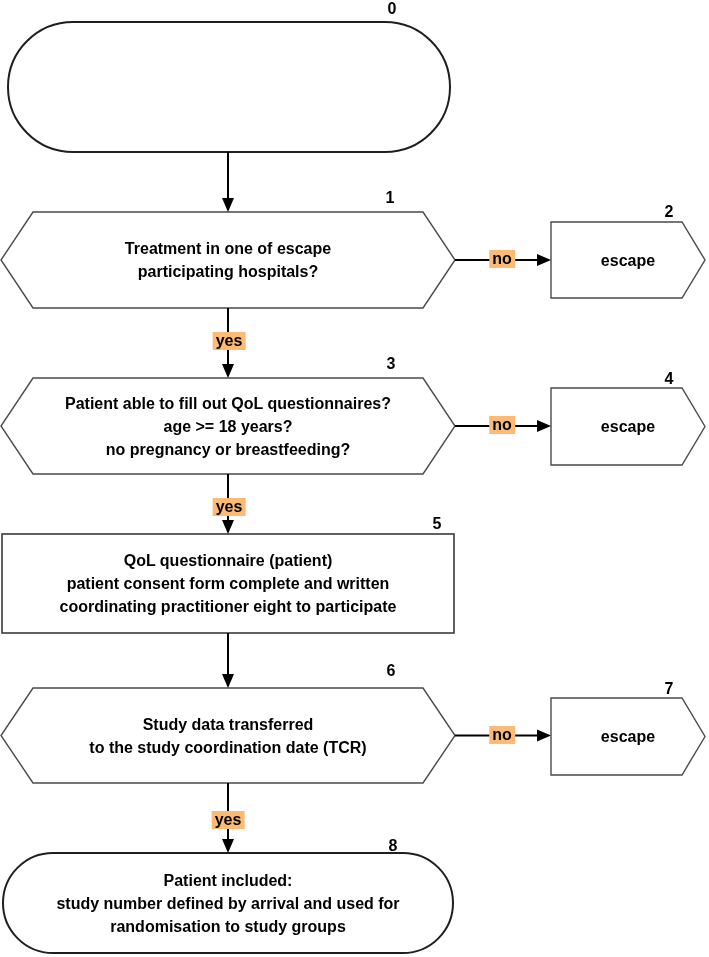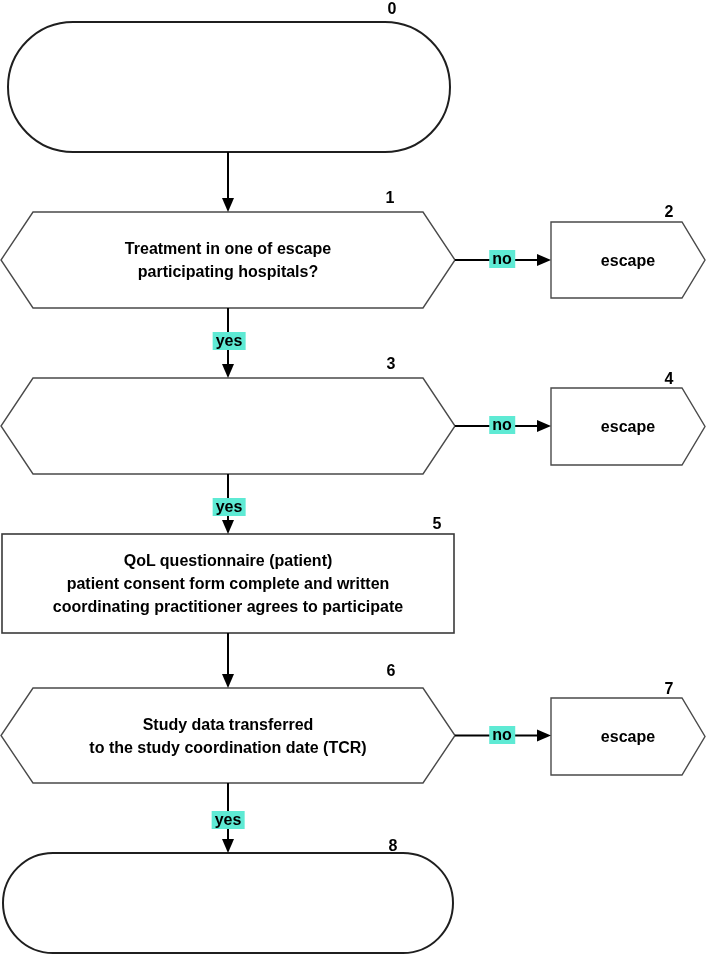--- a/index.html
+++ b/index.html
@@ -12,21 +12,21 @@
     position:absolute; display:flex; align-items:center; justify-content:center;
     text-align:center; font-weight:bold; font-size:16px; line-height:23px;
     color:#000; white-space:pre-line; pointer-events:none;
   }
   .num {
     position:absolute; width:24px; text-align:center; transform:translateX(-50%);
     font-weight:bold; font-size:16px; line-height:17px; color:#000;
   }
   .edge-label {
     position:absolute; transform:translate(-50%,-50%);
-    background:#5eead4; padding:0 3px;
+    background:#fdba74; padding:0 3px;
     font-weight:bold; font-size:16px; line-height:18px; color:#000;
   }
   
   .n0 { left:8px;   top:22px;  width:442px; height:130px; }
   .n1 { left:1px;   top:212px; width:454px; height:96px;  }
   .n2 { left:551px; top:222px; width:154px; height:76px;  }
   .n3 { left:1px;   top:378px; width:454px; height:96px;  }
   .n4 { left:551px; top:388px; width:154px; height:77px;  }
   .n5 { left:2px;   top:534px; width:452px; height:99px;  }
   .n6 { left:1px;   top:688px; width:454px; height:95px;  }
@@ -82,27 +82,33 @@
       <g>
         <line x1="228" y1="783" x2="228" y2="839"></line>
         <polygon points="222,839 234,839 228,853" stroke="none"></polygon>
       </g>
     </g>
   </svg>
 
   <div class="node-text n1">Treatment in one of escape
 participating hospitals?</div>
   <div class="node-text n2">escape</div>
+  <div class="node-text n3">Patient able to fill out QoL questionnaires?
+age &gt;= 18 years?
+no pregnancy or breastfeeding?</div>
   <div class="node-text n4">escape</div>
   <div class="node-text n5">QoL questionnaire (patient)
 patient consent form complete and written
-coordinating practitioner agrees to participate</div>
+coordinating practitioner eight to participate</div>
   <div class="node-text n6">Study data transferred
 to the study coordination date (TCR)</div>
   <div class="node-text n7">escape</div>
+  <div class="node-text n8">Patient included:
+study number defined by arrival and used for
+randomisation to study groups</div>
 
   <div class="num" style="left:392px; top:0px;">0</div>
   <div class="num" style="left:390px; top:189px;">1</div>
   <div class="num" style="left:669px; top:203px;">2</div>
   <div class="num" style="left:391px; top:355px;">3</div>
   <div class="num" style="left:669px; top:370px;">4</div>
   <div class="num" style="left:437px; top:515px;">5</div>
   <div class="num" style="left:391px; top:662px;">6</div>
   <div class="num" style="left:669px; top:680px;">7</div>
   <div class="num" style="left:393px; top:837px;">8</div>

